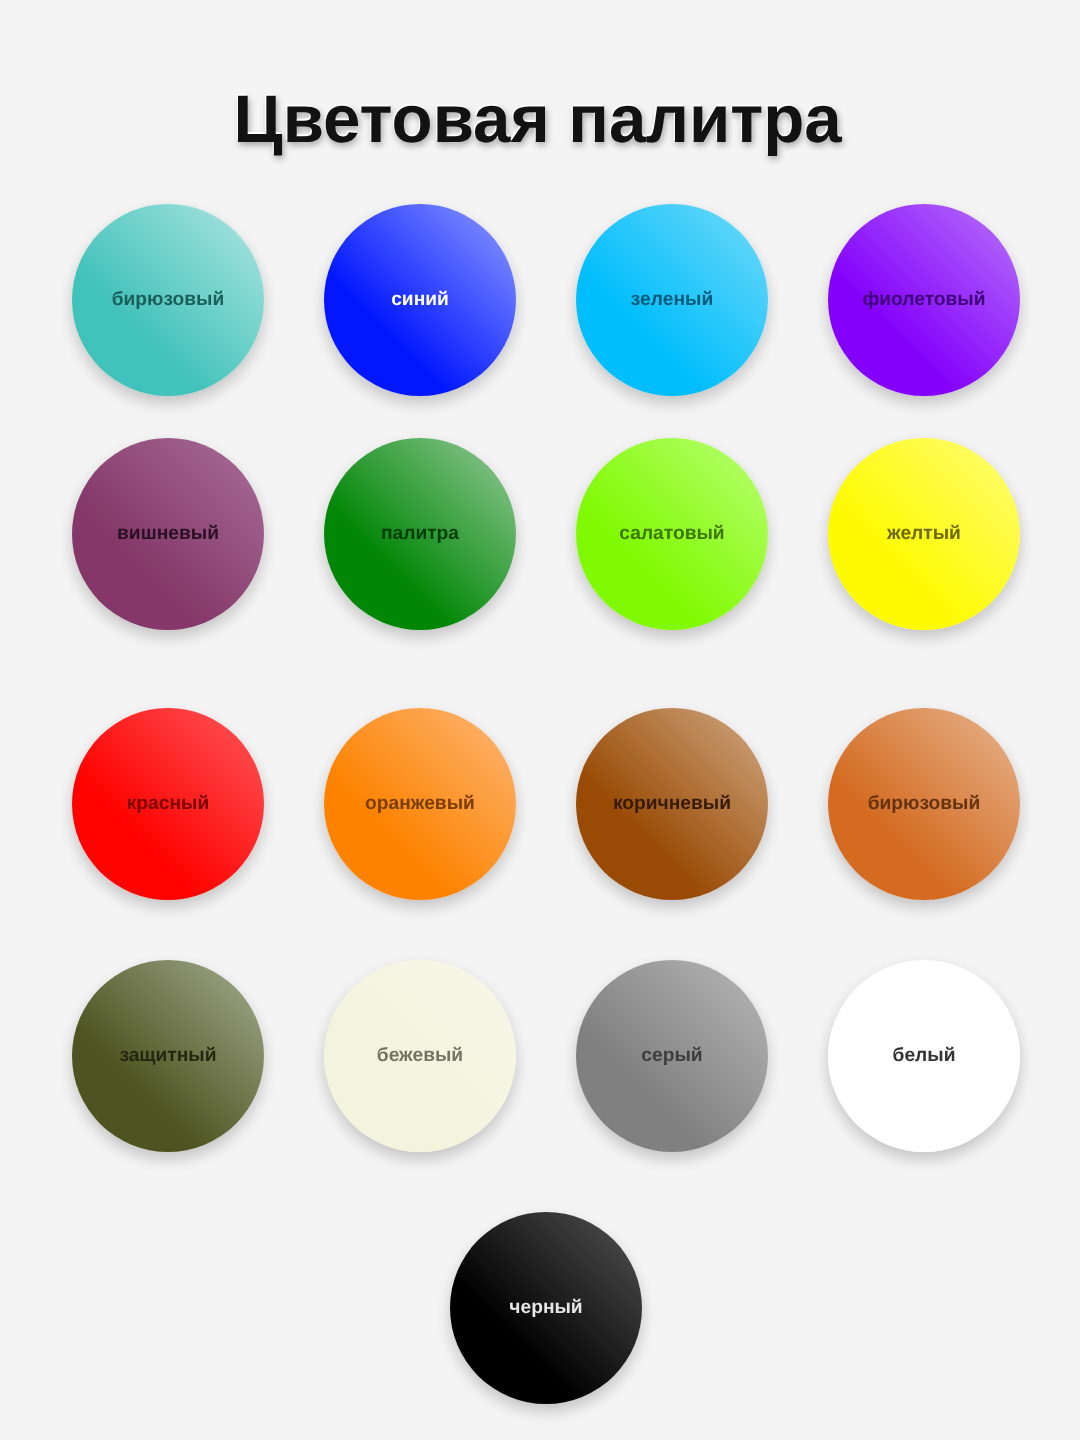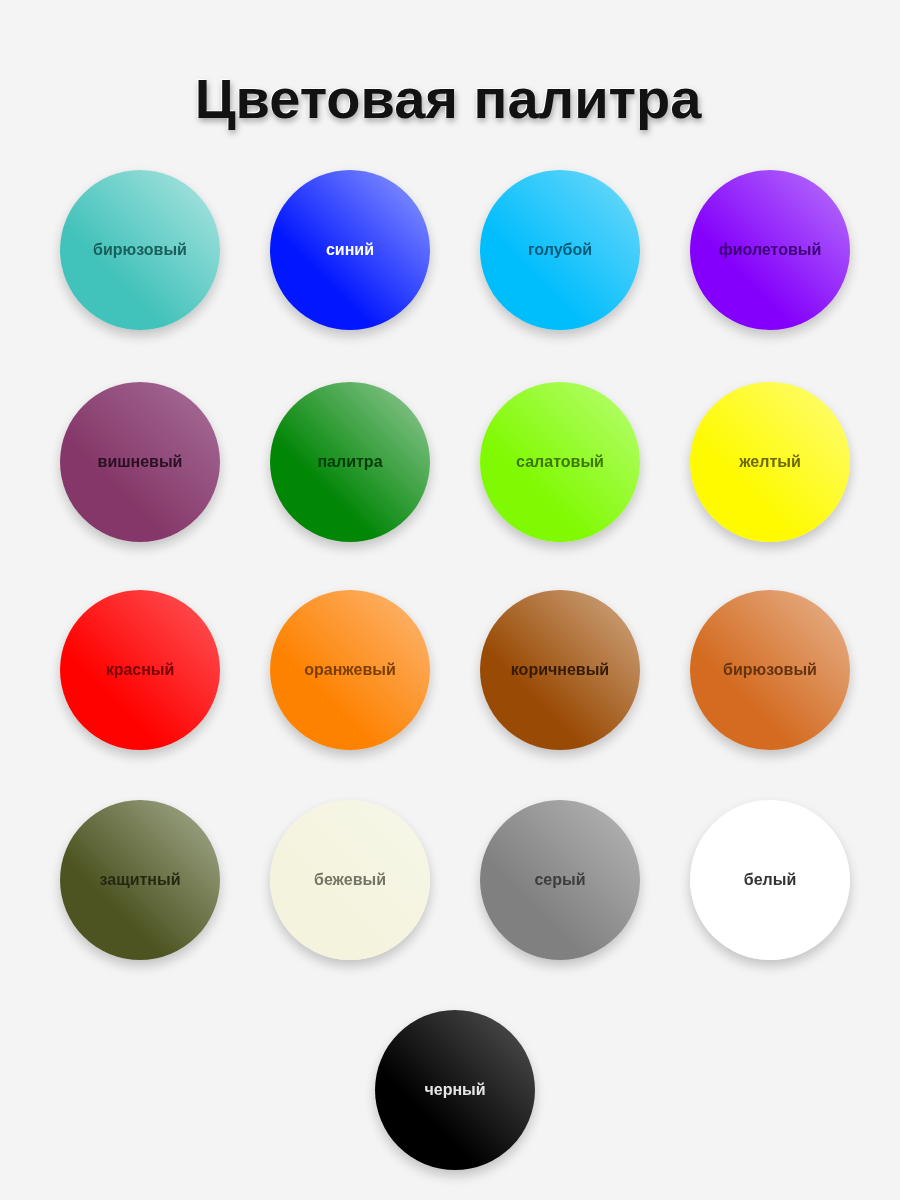--- a/index.html
+++ b/index.html
@@ -62,21 +62,21 @@
     transform: translateZ(0);
   }
 
   
   .c0 { left: 0; }
   .c1 { left: 210px; }
   .c2 { left: 420px; }
   .c3 { left: 630px; }
   .c-center { left: 315px; }
   .r0 { top: 0; }
-  .r1 { top: 212px; }
+  .r1 { top: 195px; }
   .r2 { top: 420px; }
   .r3 { top: 630px; align-items: center; }
   .r4 { top: 840px; }
 </style>
 </head>
 <body style="background: rgb(244, 244, 244);">
 
 <div class="page">
 
   <h1 class="page-title" style="color: rgb(18, 18, 18);">Цветовая палитра</h1>
@@ -85,21 +85,21 @@
 
     <div class="swatch r0 c0" style="background: linear-gradient(45deg, rgb(65, 194, 186) 33%, rgb(177, 230, 226) 100%); color: rgb(26, 95, 91);">
       <span class="swatch-label">бирюзовый</span>
     </div>
 
     <div class="swatch r0 c1" style="background: linear-gradient(45deg, rgb(2, 23, 255) 33%, rgb(146, 159, 255) 100%); color: rgb(255, 255, 255);">
       <span class="swatch-label">синий</span>
     </div>
 
     <div class="swatch r0 c2" style="background: linear-gradient(45deg, rgb(0, 189, 252) 33%, rgb(115, 218, 249) 100%); color: rgb(0, 91, 121);">
-      <span class="swatch-label">голубой</span>
+      <span class="swatch-label">зеленый</span>
     </div>
 
     <div class="swatch r0 c3" style="background: linear-gradient(45deg, rgb(132, 0, 251) 33%, rgb(183, 117, 251) 100%); color: rgb(63, 0, 120);">
       <span class="swatch-label">фиолетовый</span>
     </div>
 
     <div class="swatch r1 c0" style="background: linear-gradient(45deg, rgb(132, 55, 104) 33%, rgb(168, 111, 154) 100%); color: rgb(42, 16, 36);">
       <span class="swatch-label">вишневый</span>
     </div>
 

